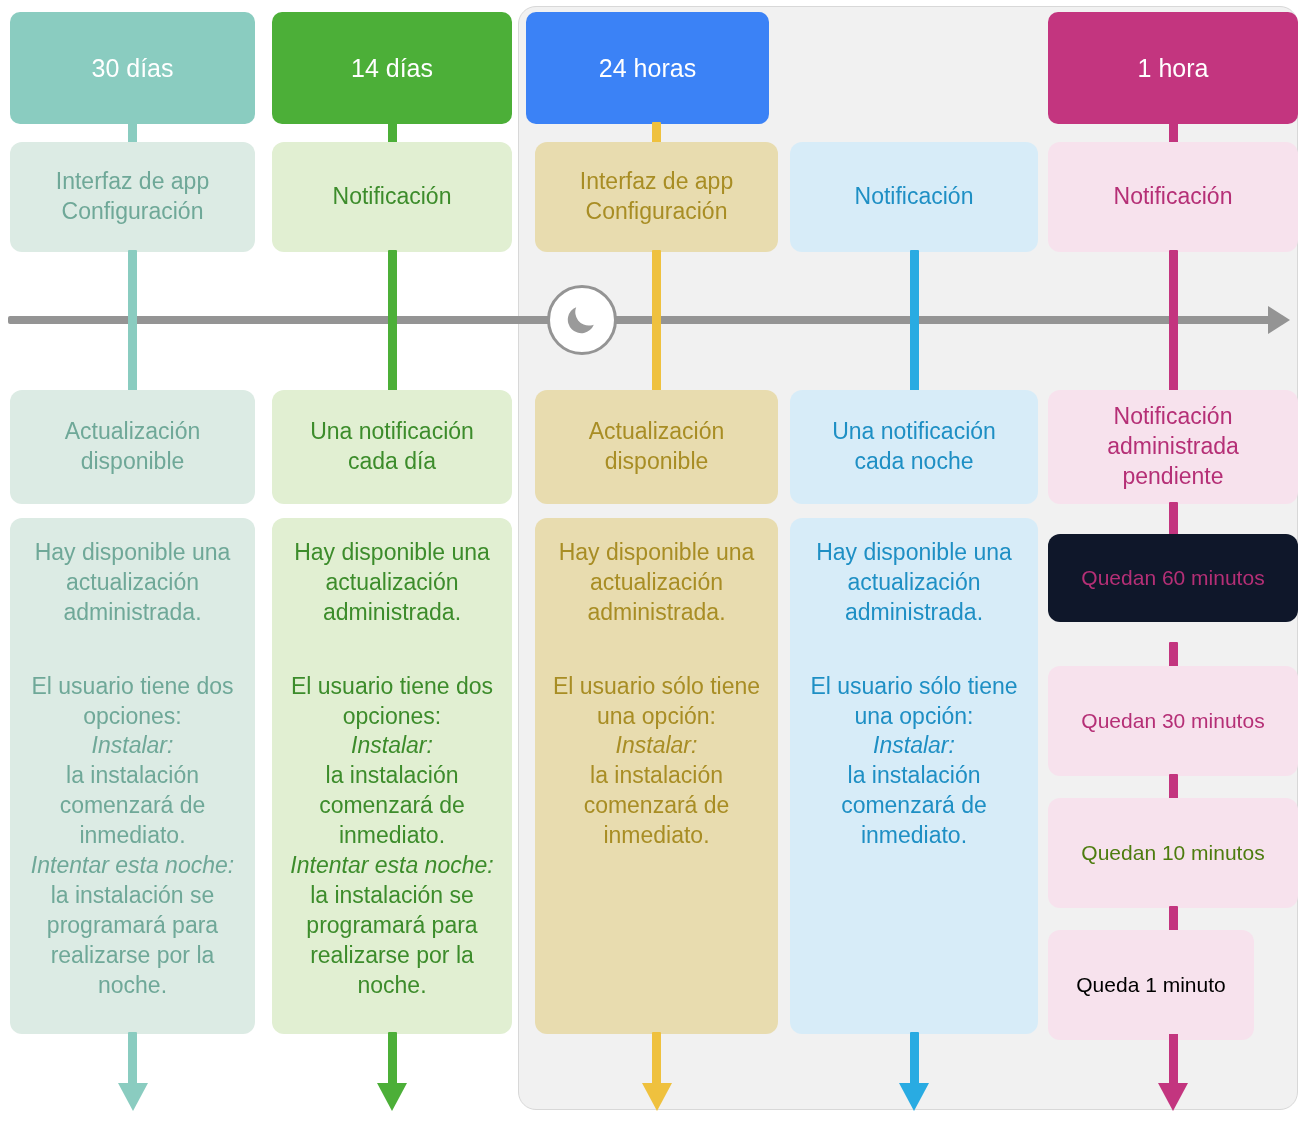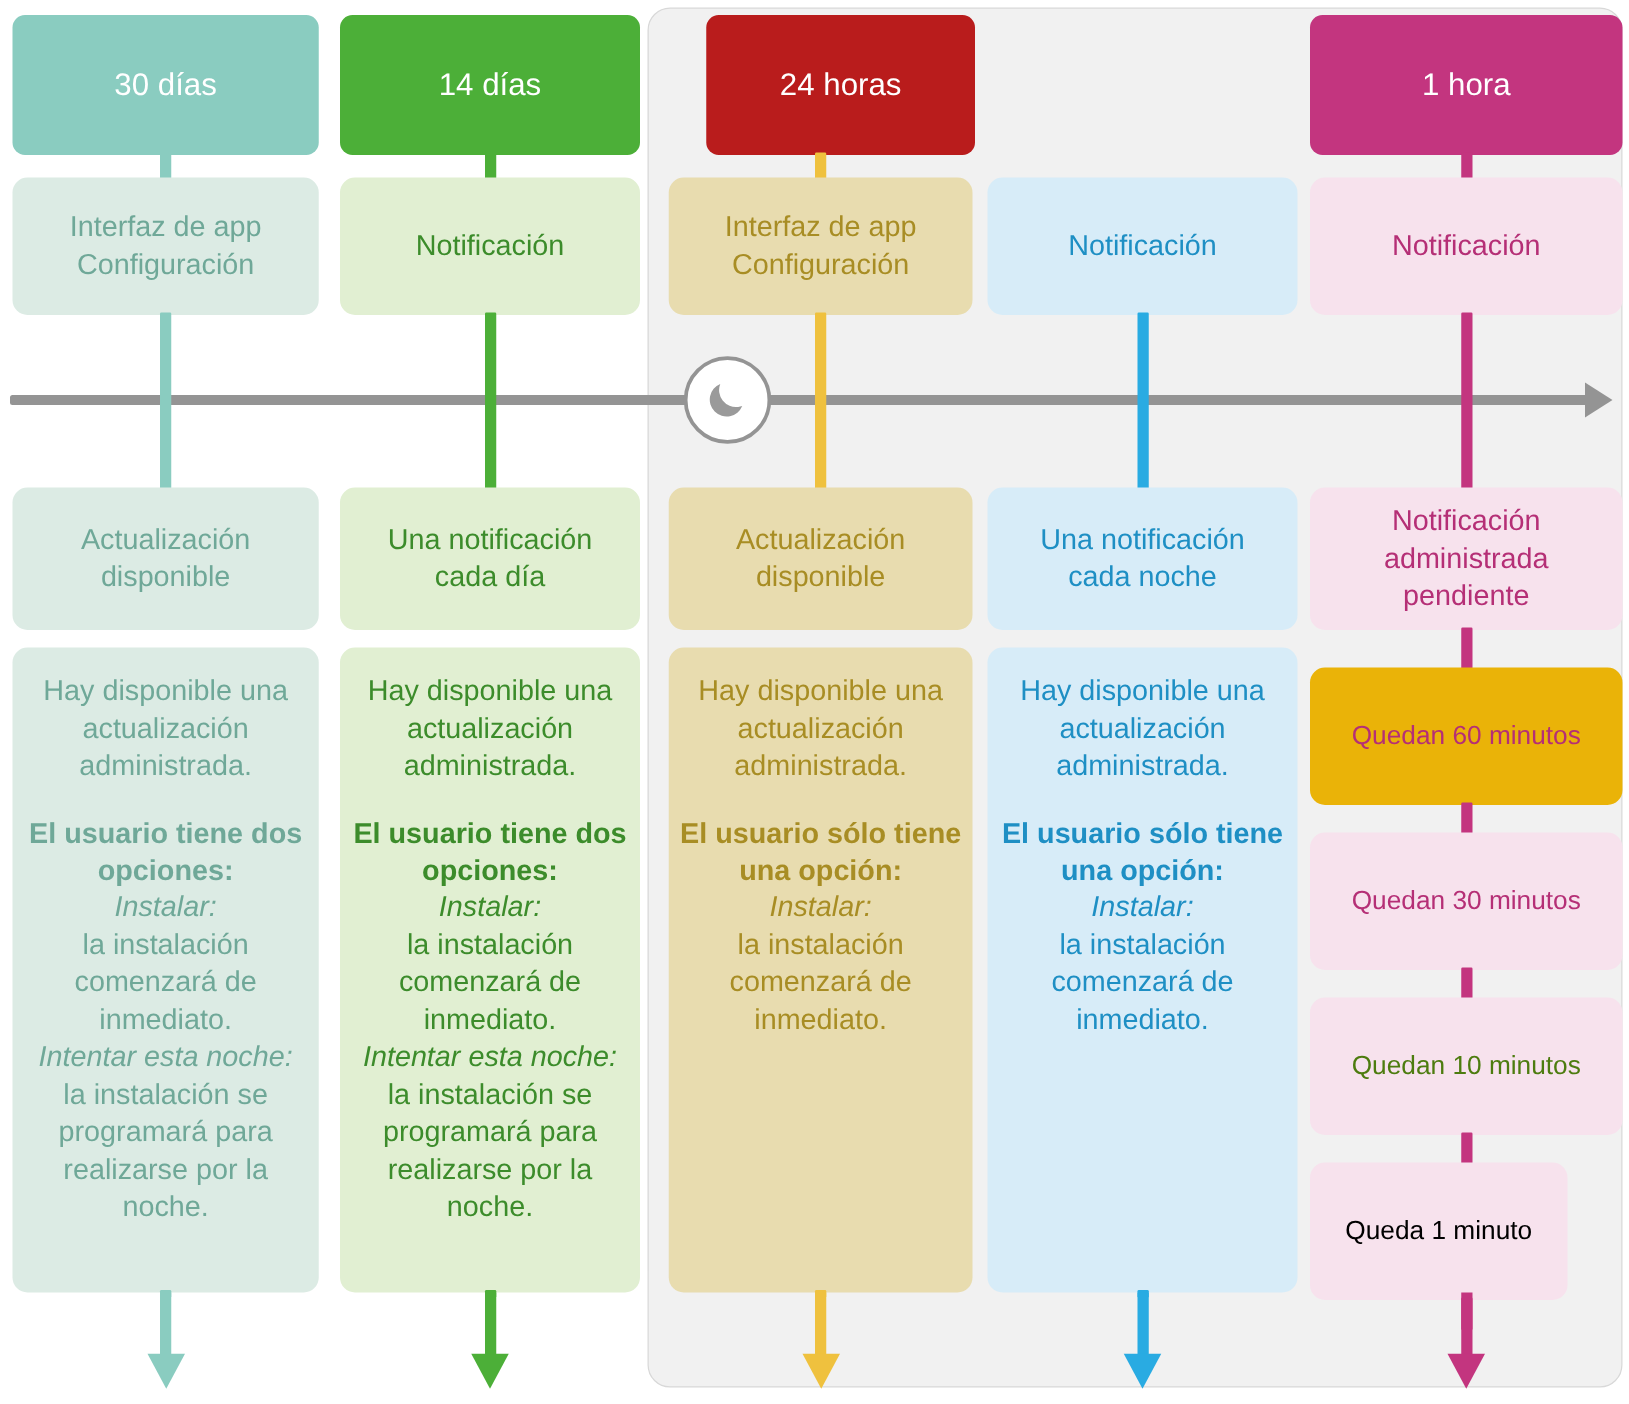--- a/index.html
+++ b/index.html
@@ -119,22 +119,21 @@
     padding-right: 8px;
   }
   .desc-box .desc-inner {
     width: 100%;
     text-align: center;
   }
   .desc-box p {
     margin: 0;
   }
   .desc-box p.gap {
-    margin-top: 24px;
-    font-weight: bold;
+    margin-top: 44px;
   }
   .desc-box em {
     font-style: italic;
   }
   .mini-box {
     font-size: 21px;
   }
 </style>
 </head>
 <body>
@@ -200,21 +199,21 @@
         <div class="desc-inner">
           <p><span>Hay disponible una actualización administrada.</span></p>
           <p class="gap"><span>El usuario tiene dos opciones:</span></p>
           <p><em>Instalar:</em><br><span>la instalación comenzará de inmediato.</span></p>
           <p><em>Intentar esta noche:</em><br><span>la instalación se programará para realizarse por la noche.</span></p>
         </div>
       </div>
       <div class="conn" style="left: 387.5px; top: 1032px; height: 6px; background: rgb(76, 175, 56);"></div>
       <div class="col-arrow-stem" style="left: 387.5px; top: 1034px; height: 56px; background: rgb(76, 175, 56);"></div>
       <div class="col-arrow-head" style="left: 377px; top: 1083px; border-top: 28px solid rgb(76, 175, 56);"></div>
-      <div class="box header-box" style="left: 565px; top: 12px; width: 215px; height: 112px; background: #b91c1c;">
+      <div class="box header-box" style="left: 526px; top: 12px; width: 243px; height: 112px; background: #3b82f6;">
         <span>24 horas</span>
       </div>
       <div class="conn" style="left: 652px; top: 122px; height: 22px; background: rgb(239, 193, 62);"></div>
       <div class="box label-box" style="left: 535px; top: 142px; width: 243px; height: 110px; background: rgb(232, 220, 175); color: rgb(168, 141, 36);">
         <div>
           <div>Interfaz de app</div>
           <div>Configuración</div>
         </div>
       </div>
       <div class="conn" style="left: 652px; top: 250px; height: 142px; background: rgb(239, 193, 62);"></div>
@@ -267,21 +266,21 @@
       </div>
       <div class="conn" style="left: 1168.5px; top: 250px; height: 142px; background: rgb(195, 53, 127);"></div>
       <div class="box sub-box" style="left: 1048px; top: 390px; width: 250px; height: 114px; background: rgb(247, 226, 237); color: rgb(181, 47, 118);">
         <div>
           <div>Notificación</div>
           <div>administrada</div>
           <div>pendiente</div>
         </div>
       </div>
       <div class="conn" style="left: 1168.5px; top: 502px; height: 34px; background: rgb(195, 53, 127);"></div>
-      <div class="box mini-box" style="left: 1048px; top: 534px; width: 250px; height: 110px; background: #eab308; color: rgb(181, 47, 118);">
+      <div class="box mini-box" style="left: 1048px; top: 534px; width: 250px; height: 88px; background: #0f172a; color: rgb(181, 47, 118);">
         <span>Quedan 60 minutos</span>
       </div>
       <div class="conn" style="left: 1168.5px; top: 642px; height: 26px; background: rgb(195, 53, 127);"></div>
       <div class="box mini-box" style="left: 1048px; top: 666px; width: 250px; height: 110px; background: rgb(247, 226, 237); color: rgb(181, 47, 118);">
         <span>Quedan 30 minutos</span>
       </div>
       <div class="conn" style="left: 1168.5px; top: 774px; height: 26px; background: rgb(195, 53, 127);"></div>
       <div class="box mini-box" style="left: 1048px; top: 798px; width: 250px; height: 110px; background: rgb(247, 226, 237); color: #4d7c0f;">
         <span>Quedan 10 minutos</span>
       </div>

